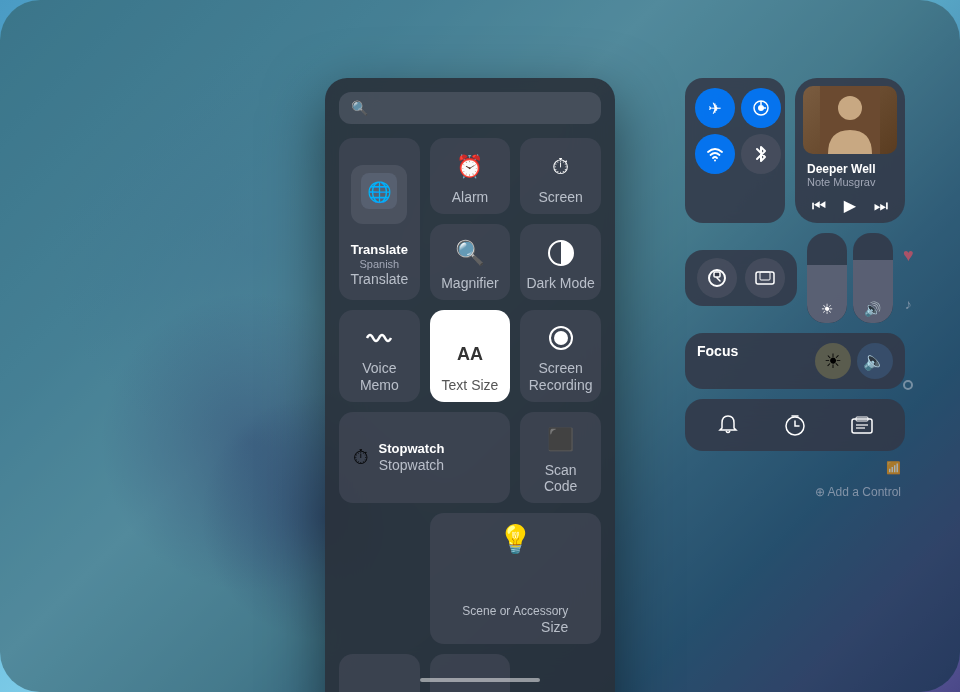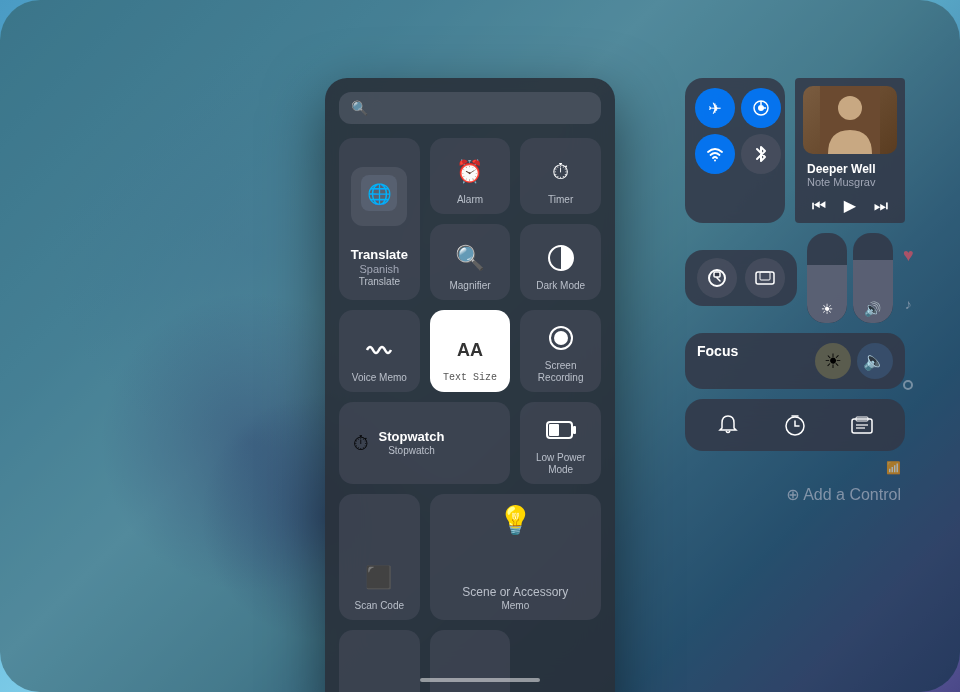--- a/index.html
+++ b/index.html
@@ -127,21 +127,21 @@
       height: 36px;
       display: flex;
       align-items: center;
       justify-content: center;
       font-size: 22px;
       color: white;
       flex-shrink: 0;
     }
 
     .control-label {
-      font-size: 10px;
+      font-size: 14px;
       color: rgba(200, 205, 215, 0.9);
       text-align: center;
       line-height: 1.2;
     }
 
     .control-label-main {
       font-size: 13px;
       font-weight: 600;
       color: white;
       text-align: center;
@@ -151,21 +151,21 @@
       color: rgba(180,185,200,0.85);
       text-align: center;
     }
 
     
     .control-item.text-size {
       background: white;
       position: relative;
     }
     .control-item.text-size .control-icon { color: #333; }
-    .control-item.text-size .control-label { color: #666; font-family: Liberation Mono, monospace; }
+    .control-item.text-size .control-label { color: #666; }
     .song-title {
       font-size: 12px;
       font-weight: 600;
       color: white;
       white-space: nowrap;
       overflow: hidden;
       text-overflow: ellipsis;
     }
     .song-artist {
       font-size: 11px;
@@ -227,21 +227,21 @@
       color: white;
       font-size: 16px;
       cursor: pointer;
     }
     .cb.on { background: rgba(0, 122, 255, 0.9); }
     .cb.off { background: rgba(80,85,100,0.6); }
 
     .np-block {
       background: rgba(50, 55, 70, 0.85);
       backdrop-filter: blur(20px);
-      border-radius: 4px;
+      border-radius: 22px;
       padding: 8px;
       flex: 1;
       display: flex;
       flex-direction: column;
       gap: 6px;
     }
 
     .np-art {
       width: 100%;
       height: 68px;
@@ -394,21 +394,21 @@
         </div>
       </div>
 
       <div class="control-item">
         <div class="control-icon">⏰</div>
         <span class="control-label">Alarm</span>
       </div>
 
       <div class="control-item">
         <div class="control-icon">⏱</div>
-        <span class="control-label">Timer</span>
+        <span class="control-label">Screen</span>
       </div>
 
       <div class="control-item">
         <div class="control-icon" style="font-size:24px;">🔍</div>
         <span class="control-label">Magnifier</span>
       </div>
 
       <div class="control-item">
         <div class="control-icon">
           <svg width="28" height="28" viewBox="0 0 28 28" fill="none">
@@ -447,41 +447,31 @@
 
       <div class="control-item" style="grid-column:1/span 2; flex-direction:row; justify-content:flex-start; padding:10px 14px; min-height:58px; gap:10px; align-items:center;">
         <div style="font-size:20px;">⏱</div>
         <div style="display:flex;flex-direction:column;gap:1px;">
           <span style="font-size:13px;font-weight:600;color:white;">Stopwatch</span>
           <span class="control-label">Stopwatch</span>
         </div>
       </div>
 
 
-      <div class="control-item">
-        <div class="control-icon">
-          <svg width="30" height="18" viewBox="0 0 30 18" fill="none">
-            <rect x="1" y="1" width="25" height="16" rx="3" stroke="white" stroke-width="2"></rect>
-            <rect x="3" y="3" width="10" height="12" rx="1" fill="white"></rect>
-            <rect x="27" y="5" width="3" height="8" rx="1" fill="white"></rect>
-          </svg>
-        </div>
-        <span class="control-label">Low Power Mode</span>
-      </div>
 
       <div class="control-item">
         <div class="control-icon" style="font-size:22px;">⬛</div>
         <span class="control-label">Scan Code</span>
       </div>
 
       <div class="control-item" style="grid-column:2/span 2; min-height:100px; flex-direction:column; justify-content:center; gap:6px;">
         <div style="font-size:28px;">💡</div>
-        <div style="display:flex;flex-direction:column;align-items:center;gap:1px;margin-top:42px;">
+        <div style="display:flex;flex-direction:column;align-items:flex-end;gap:1px;margin-top:42px;">
           <span style="font-size:12px;color:rgba(200,205,215,0.9);">Scene or Accessory</span>
-          <span class="control-label">Memo</span>
+          <span class="control-label">Size</span>
         </div>
       </div>
 
       <div class="control-item">
         
         
       </div>
 
       <div class="control-item">
         
@@ -610,19 +600,19 @@
           <line x1="5" y1="11" x2="17" y2="11" stroke="white" stroke-width="1.2"></line>
           <line x1="5" y1="14" x2="14" y2="14" stroke="white" stroke-width="1.2"></line>
         </svg>
       </div>
     </div>
 
     <div style="display:flex;justify-content:flex-end;align-items:center;gap:4px;padding-right:4px;">
       <span style="color:rgba(180,185,200,0.6);font-size:12px;">📶</span>
     </div>
 
-    <div class="add-ctrl-text"><span style="font-size:16px;color:rgba(180,185,200,0.65);margin-top:20px;">⊕ Add a Control</span></div>
+    <div class="add-ctrl-text"><span style="font-size:12px;color:rgba(180,185,200,0.65);margin-top:20px;">⊕ Add a Control</span></div>
   </div>
 
   <div class="circle-dot"></div>
 
   <div class="home-indicator"></div>
 </div>
 
 </body></html>

